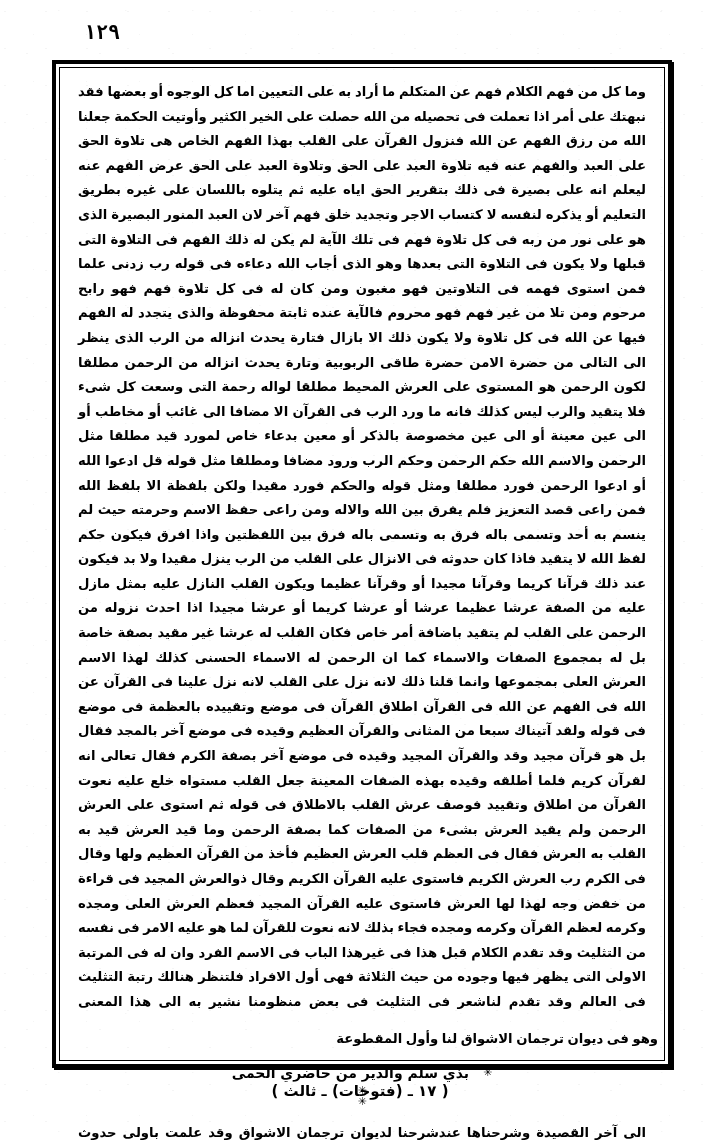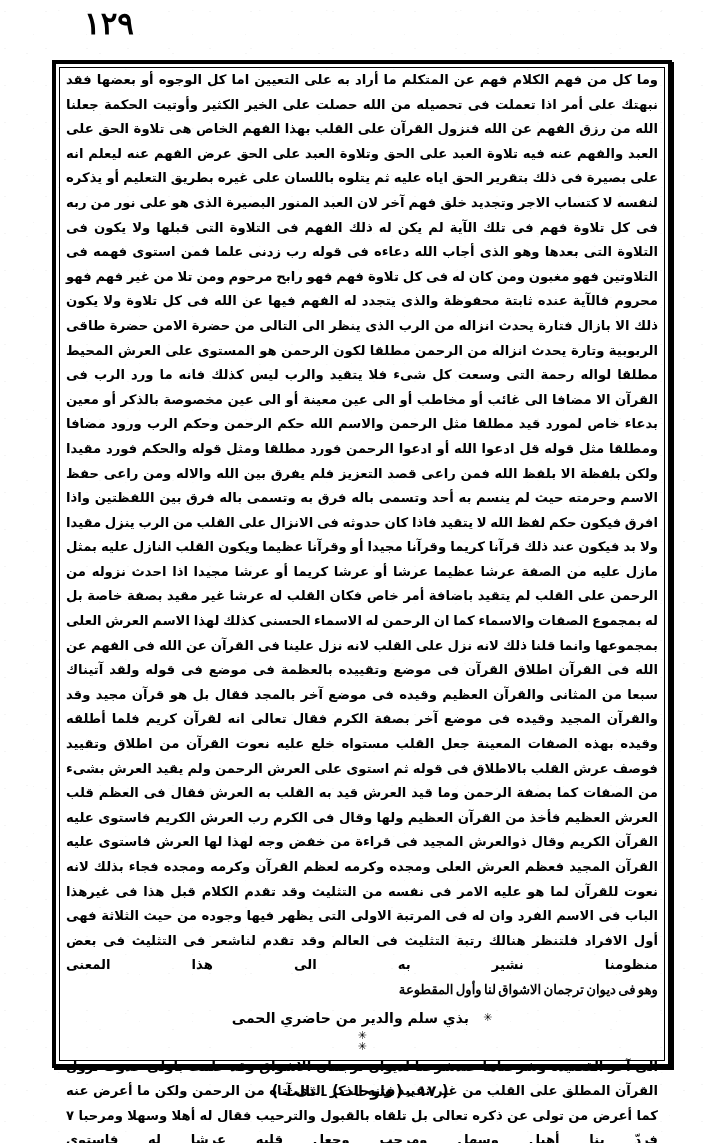--- a/index.html
+++ b/index.html
@@ -13,27 +13,27 @@
     height: 1143px;
     position: relative;
     overflow: hidden;
     font-family: "DejaVu Sans", sans-serif;
     color: #000000;
   }
 
   
   .page-number {
     position: absolute;
-    top: 8px;
+    top: 24px;
     left: 84px;
-    font-size: 31px;
+    font-size: 20px;
     font-weight: bold;
     letter-spacing: 1px;
     line-height: 1;
-    font-family: Liberation Serif, serif;
+    font-family: Liberation Mono, monospace;
   }
 
   
   .frame {
     position: absolute;
     left: 52px;
     top: 60px;
     width: 620px;
     height: 1008px;
     border: 4px solid #000000;
@@ -68,31 +68,30 @@
     word-spacing: -1px;
     font-family: "DejaVu Sans", sans-serif;
     font-weight: 600;
     -webkit-font-smoothing: none;
   }
 
   .body-block {
     display: block;
     text-align: justify;
     text-align-last: justify;
-    margin: 0;
+    margin: 12px;
   }
 
   
   .lead-in {
     display: block;
     text-align: right;
     text-align-last: right;
     margin: 0;
     padding-left: 120px;
-    font-family: Liberation Serif, serif;
   }
 
   
   .poem {
     display: block;
     margin: 1px 0 1px 0;
   }
   .verse {
     display: flex;
     flex-direction: row;
@@ -102,20 +101,21 @@
     line-height: 28px;
     font-size: 14px;
     white-space: nowrap;
     letter-spacing: 0px;
     word-spacing: 0px;
   }
   .hemistich {
     display: inline-block;
     min-width: 172px;
     text-align: center;
+    margin-top: 7px;
   }
   .verse-sep {
     display: inline-block;
     font-size: 11px;
     line-height: 1;
     transform: translateY(-2px);
   }
 
   
   .body-block.tail {

